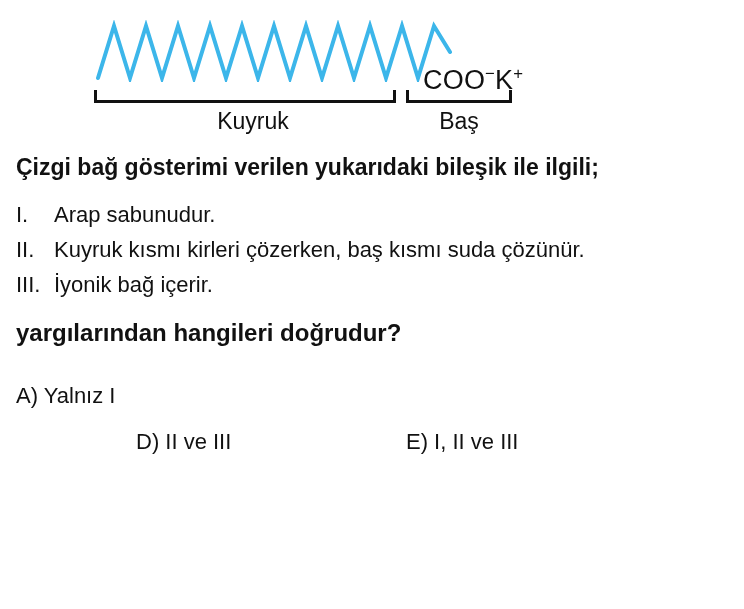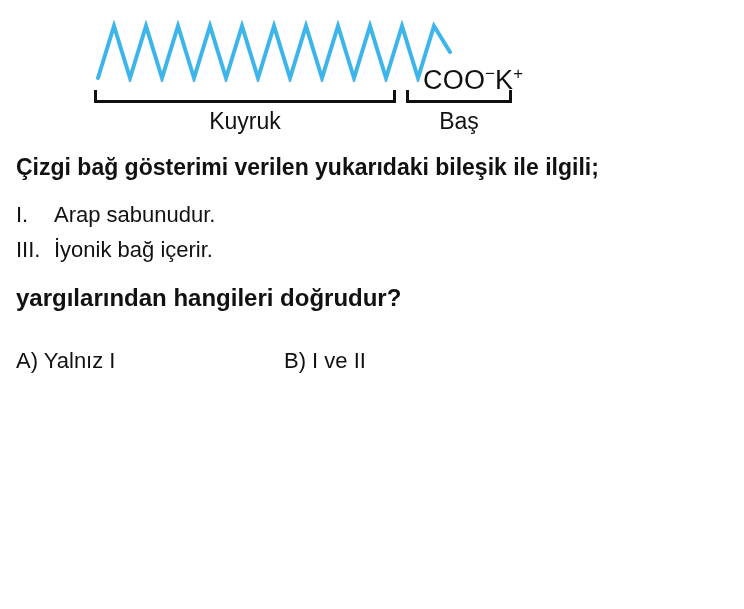--- a/index.html
+++ b/index.html
@@ -68,21 +68,21 @@
   }
   .bracket.tail { left: 0px; width: 302px; }
   .bracket.head { left: 312px; width: 106px; }
 
   .bracket-label {
     position: absolute;
     top: 18px;
     font-size: 23px;
     text-align: center;
   }
-  .bracket-label.tail { left: 0px; width: 302px; text-align: center; }
+  .bracket-label.tail { left: 8px; width: 302px; text-align: center; }
   .bracket-label.head { left: 312px; width: 106px; }
 
   
   .stem {
     font-size: 23px;
     font-weight: bold;
     line-height: 1.32;
     margin: 6px 0 0 0;
     max-width: 700px;
   }
@@ -160,25 +160,32 @@
   </div>
 
   <p class="stem">Çizgi bağ gösterimi verilen yukarıdaki bileşik ile ilgili;</p>
 
   <ul class="roman-list">
     <li class="roman-item">
       <span class="roman-num">I.</span>
       <span class="roman-text">Arap sabunudur.</span>
     </li>
     <li class="roman-item">
+      <span class="roman-num">II.</span>
+      <span class="roman-text justify">Kuyruk kısmı kirleri çözerken, baş kısmı suda çözünür.</span>
+    </li>
+    <li class="roman-item">
       <span class="roman-num">III.</span>
       <span class="roman-text">İyonik bağ içerir.</span>
     </li>
   </ul>
 
   <p class="question">yargılarından hangileri doğrudur?</p>
 
   <div class="options-row-1">
     <span class="opt opt-a">A) Yalnız I</span>
-    <span class="opt opt-b">B) I ve II</span>
+  </div>
+  <div class="options-row-2">
+    <span class="opt opt-d">D) II ve III</span>
+    <span class="opt opt-e">E) I, II ve III</span>
   </div>
 
 </div>
 
 </body></html>

